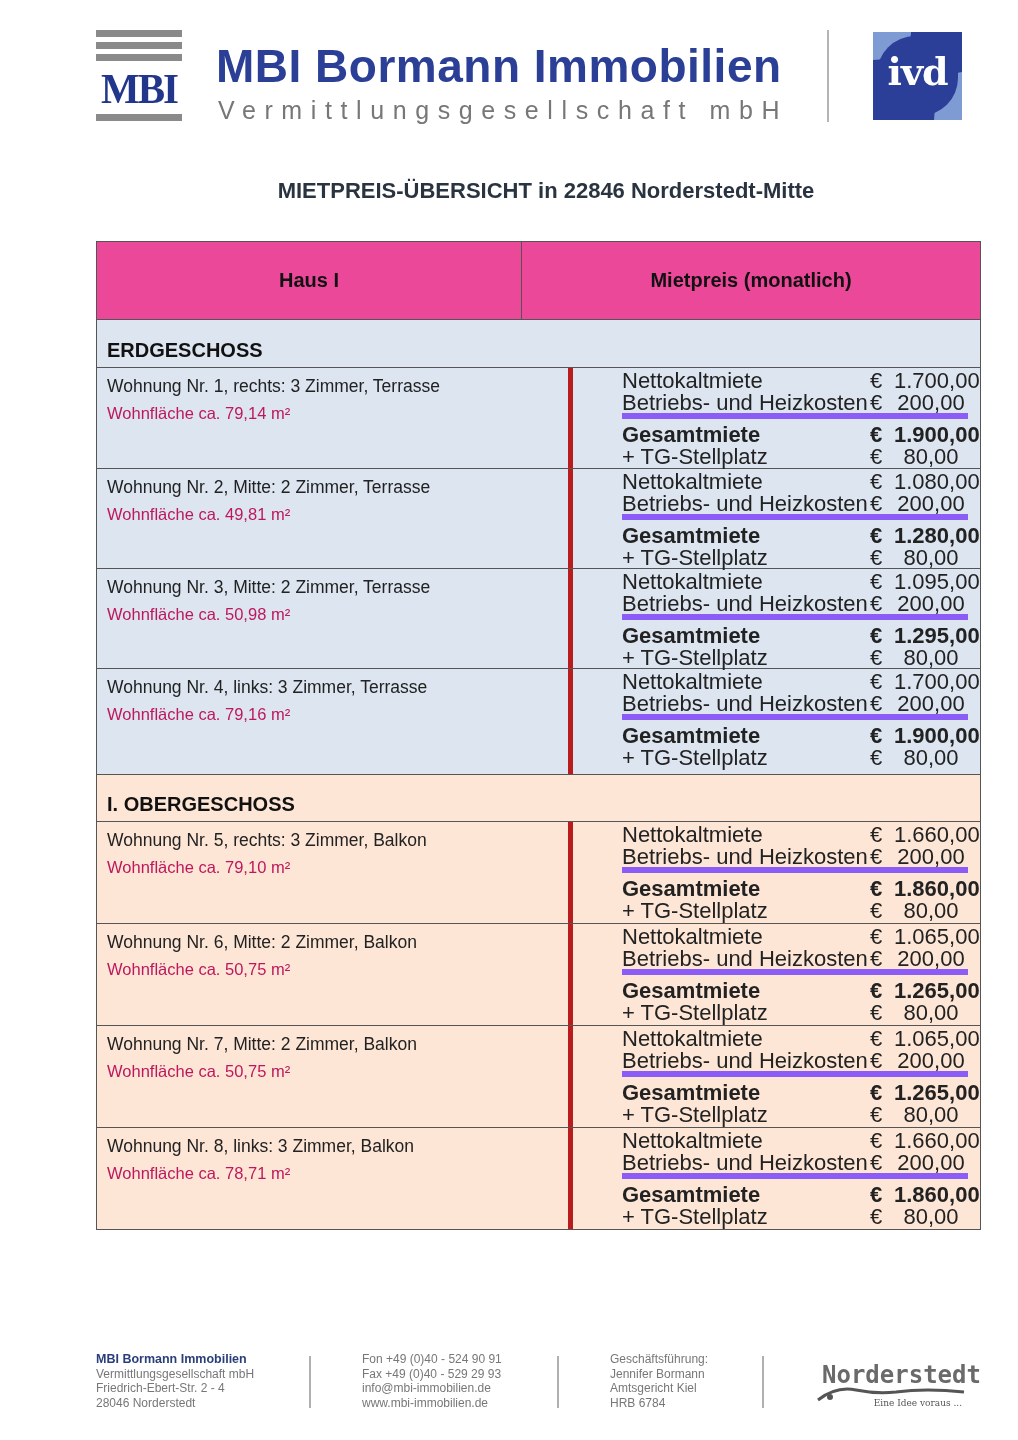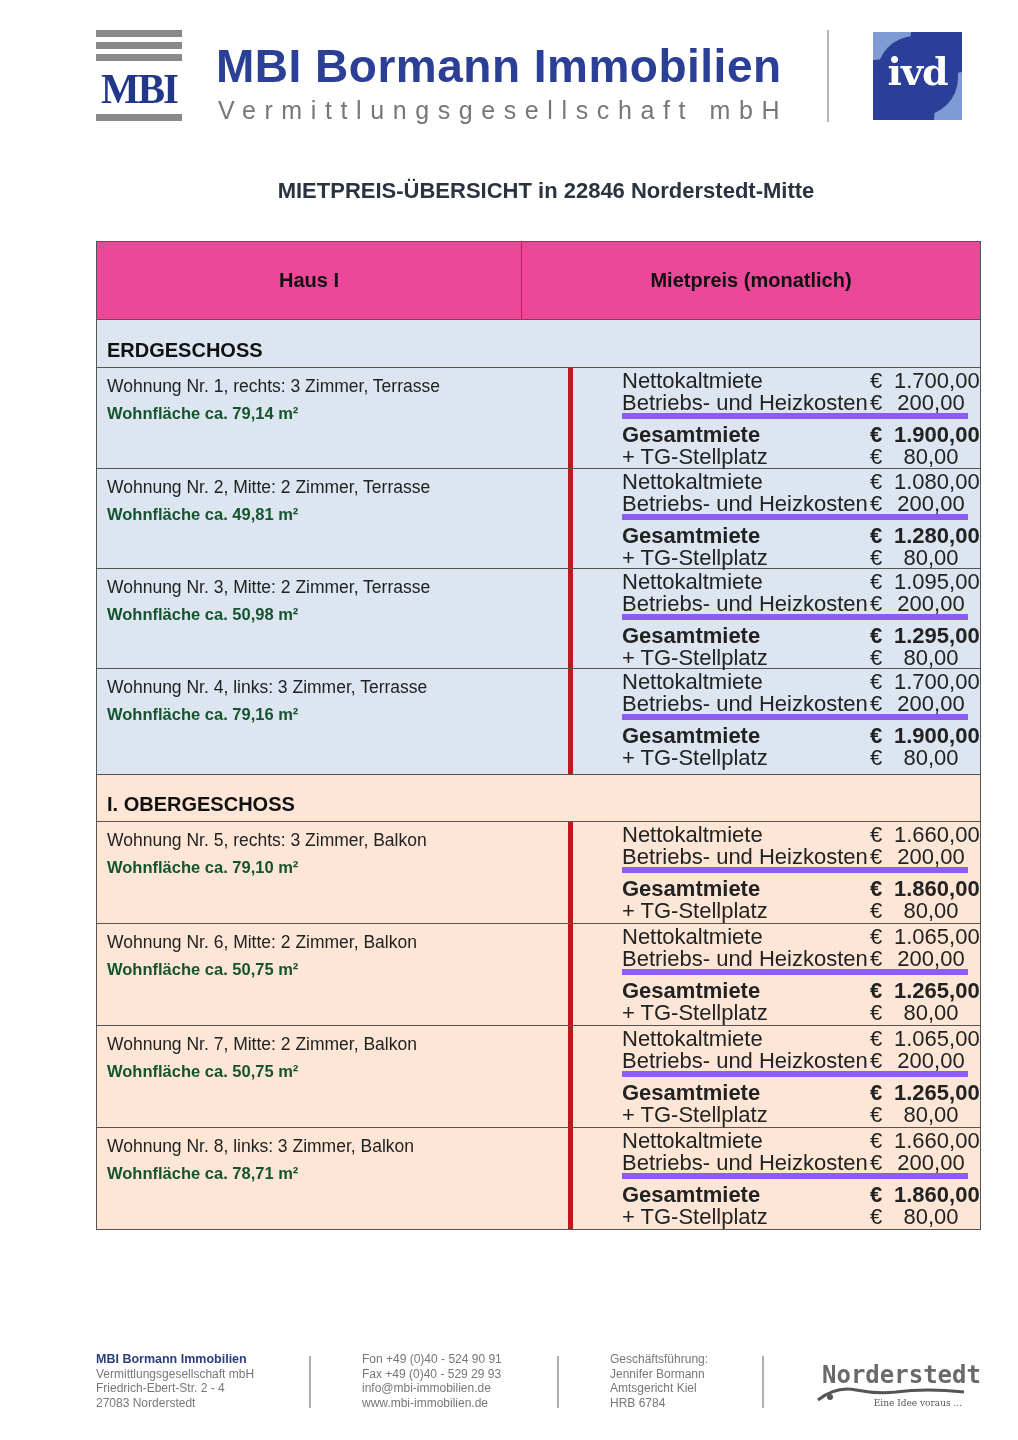--- a/index.html
+++ b/index.html
@@ -27,21 +27,21 @@
   .thead div { display:flex; align-items:center; justify-content:center; font-weight:bold; font-size:20px; }
   .thead .c1 { width:424px; border-right:1px solid #555; }
   .thead .c2 { flex:1; }
 
   .section-title { height:48px; box-sizing:border-box; padding:17px 0 0 10px; font-weight:bold; font-size:20px; line-height:26px; border-bottom:1px solid #555; }
 
   .row { display:flex; border-bottom:1px solid #555; }
   .row:last-child { border-bottom:none; }
   .row .left { width:476px; border-right:5px solid #b91c1c; box-sizing:border-box; padding:7px 0 0 10px; }
   .row .left .desc { font-size:17.5px; line-height:22px; color:#222; white-space:nowrap; }
-  .row .left .area { font-size:16.5px; line-height:22px; font-weight:bold; margin-top:5px; color:#14532d; white-space:nowrap; }
+  .row .left .area { font-size:16.5px; line-height:22px; font-weight:normal; margin-top:5px; color:#be185d; white-space:nowrap; }
   .row .right { flex:1; padding:2px 12px 2px 9px; box-sizing:border-box; }
   .line { display:flex; font-size:22px; line-height:21.5px; color:#222;margin-left:40px; }
   .line .lbl { flex:1; white-space:nowrap; }
   .line .cur { width:24px; }
   .line .amt { width:74px; text-align:center; }
   .line.sub { border-bottom:6px solid #8b5cf6; margin-bottom:5px; }
   .line.bold { font-weight:bold; }
 
   
   .footer { position:absolute; left:0; top:1352px; width:1018px; height:60px; }
@@ -346,21 +346,21 @@
         </div>
       </div>
     </div>
 </div>
 
 <div class="footer">
   <div class="fcol" style="left:96px;">
     <div class="strong">MBI Bormann Immobilien</div>
     <div>Vermittlungsgesellschaft mbH</div>
     <div>Friedrich-Ebert-Str. 2 - 4</div>
-    <div>27083 Norderstedt</div>
+    <div>28046 Norderstedt</div>
   </div>
   <div class="fdiv" style="left:309px;"></div>
   <div class="fcol" style="left:362px;">
     <div>Fon +49 (0)40 - 524 90 91</div>
     <div>Fax +49 (0)40 - 529 29 93</div>
     <div>info@mbi-immobilien.de</div>
     <div>www.mbi-immobilien.de</div>
   </div>
   <div class="fdiv" style="left:557px;"></div>
   <div class="fcol" style="left:610px;">

